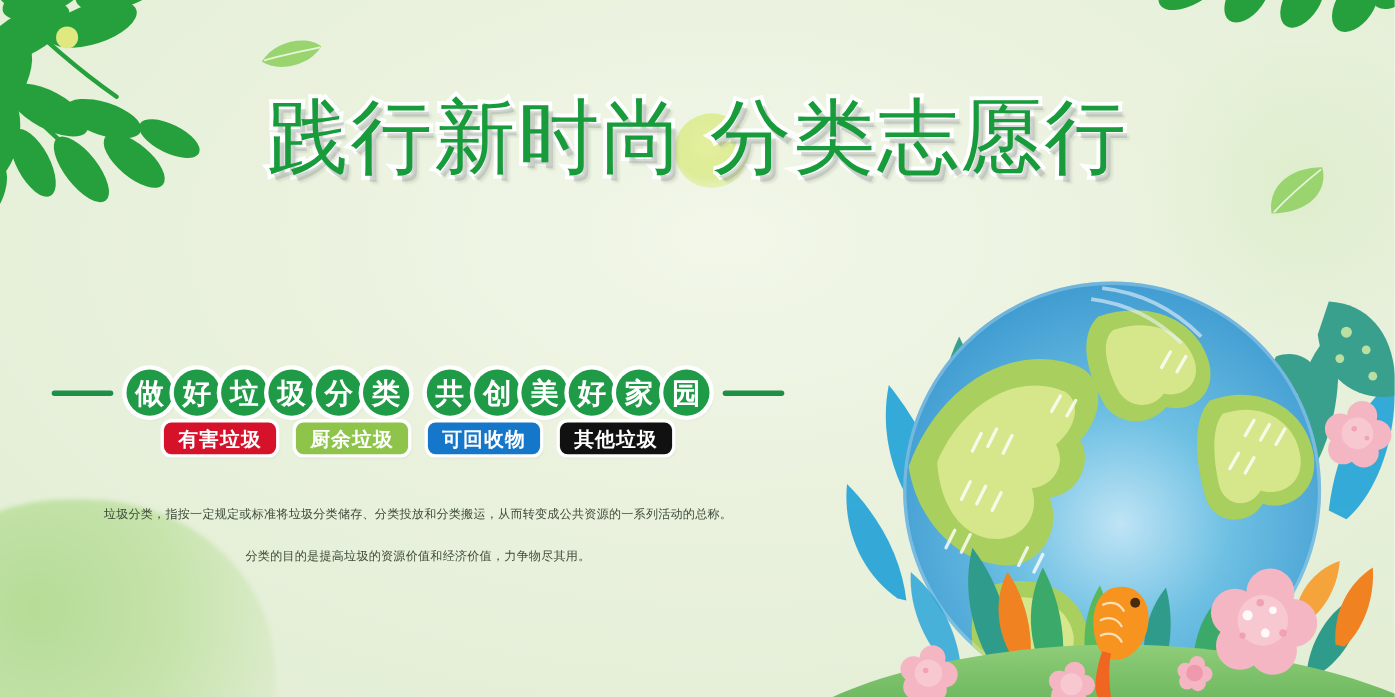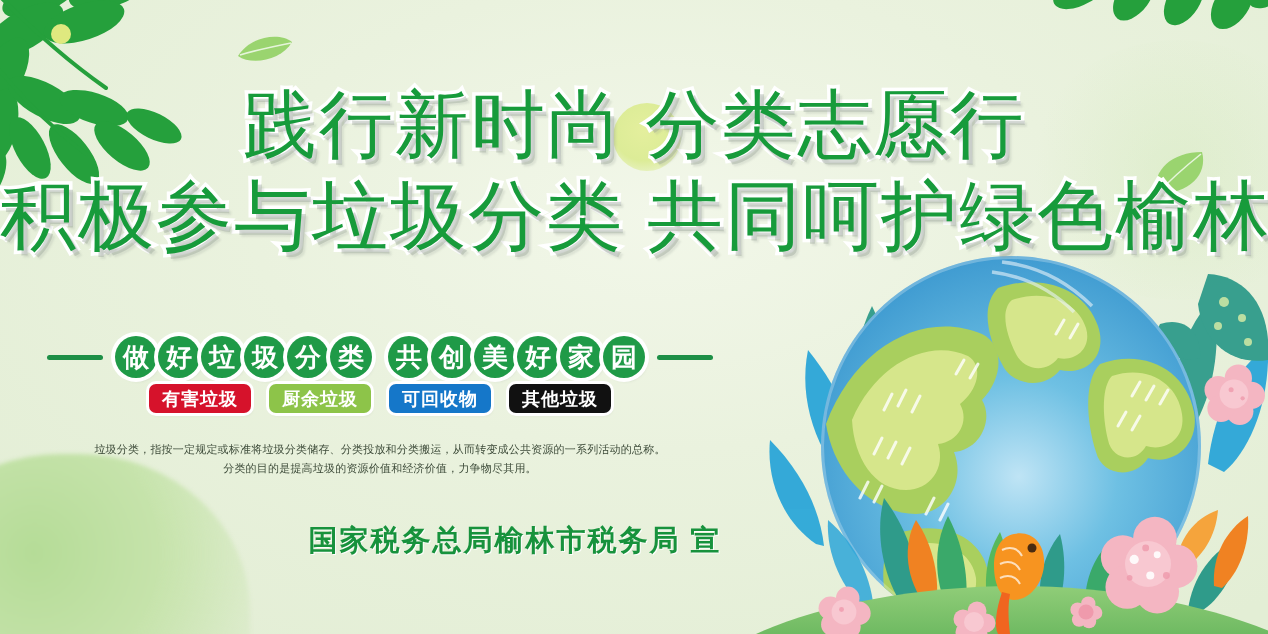--- a/index.html
+++ b/index.html
@@ -157,21 +157,21 @@
     top: 440px;
     width: 760px;
     text-align: center;
     color: #3c4a38;
     font-size: 11px;
     line-height: 1.75;
     letter-spacing: 0.2px;
     z-index: 6;
     font-family: "Liberation Sans", "DejaVu Sans", sans-serif;
   }
-  .description div { white-space: nowrap; }
+  .description div { white-space: nowrap; margin-top: 19px; }
 
   
   .issuer {
     position: absolute;
     left: 0;
     top: 521px;
     width: 1030px;
     text-align: center;
     color: #17923c;
     font-size: 29px;
@@ -426,21 +426,20 @@
             <circle cx="8" cy="24" r="19"></circle>
           <circle cx="-18" cy="20" r="19"></circle>
             <circle cx="0" cy="0" r="20" fill="#ef9aac"></circle>
         </g>
       </g>
     </svg>
   </div>
 
   <div class="headline">
     <div class="title-line title-line-1">践行新时尚  分类志愿行</div>
-    <div class="title-line title-line-2">积极参与垃圾分类 共同呵护绿色榆林</div>
   </div>
 
   <div class="subtitle-row">
     <span class="sub-dash" style="background: rgb(29, 143, 70);"></span>
     <span class="subtitle-text" id="subtitleText">
         <span class="sub-char" style="background: rgb(31, 154, 71);">做</span>
         <span class="sub-char" style="background: rgb(31, 154, 71);">好</span>
         <span class="sub-char" style="background: rgb(31, 154, 71);">垃</span>
         <span class="sub-char" style="background: rgb(31, 154, 71);">圾</span>
         <span class="sub-char" style="background: rgb(31, 154, 71);">分</span>
@@ -461,15 +460,14 @@
       <span class="tag" style="background: rgb(141, 196, 73);">厨余垃圾</span>
       <span class="tag" style="background: rgb(21, 119, 201);">可回收物</span>
       <span class="tag" style="background: rgb(17, 17, 17); text-align: center;">其他垃圾</span>
     </div>
 
   <div class="description">
     <div>垃圾分类，指按一定规定或标准将垃圾分类储存、分类投放和分类搬运，从而转变成公共资源的一系列活动的总称。</div>
     <div>分类的目的是提高垃圾的资源价值和经济价值，力争物尽其用。</div>
   </div>
 
-  <div class="issuer">国家税务总局榆林市税务局  宣</div>
 
 </div>
 
 </body></html>

